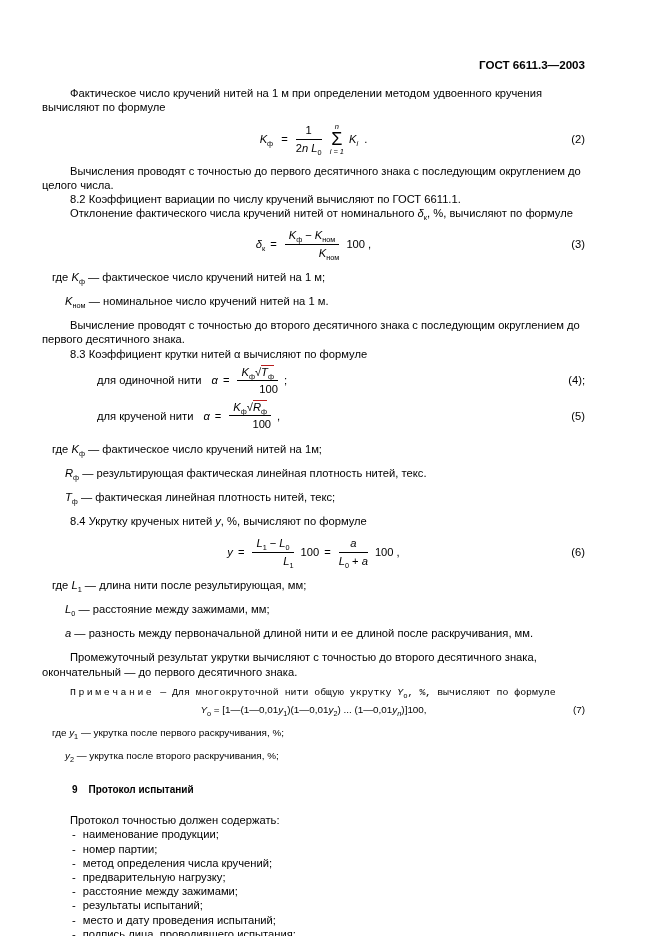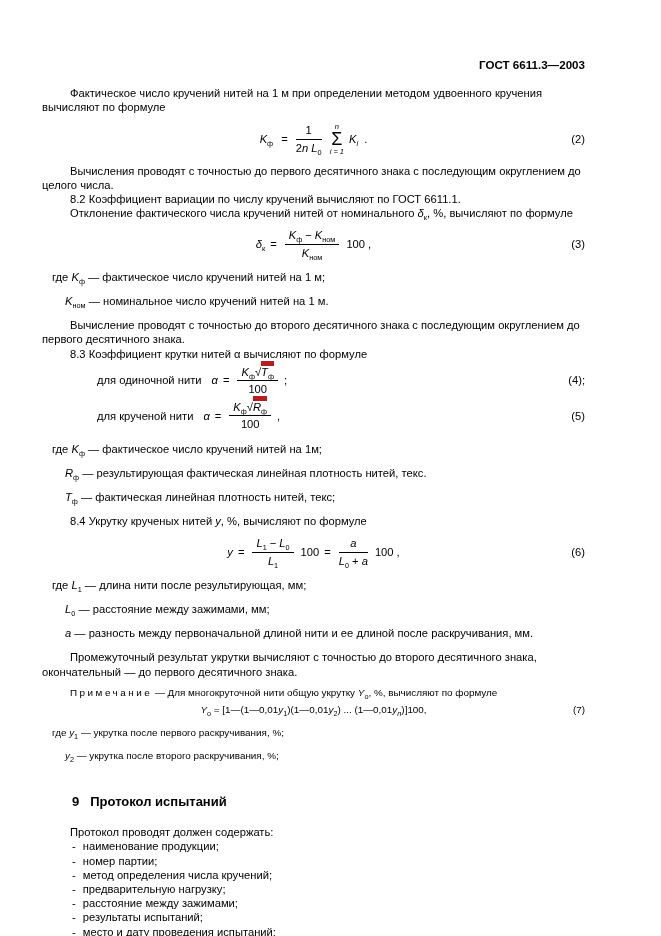--- a/index.html
+++ b/index.html
@@ -27,36 +27,36 @@
   .formula .eqnum { position:absolute; right:0; font-style:normal; }
   .f-left { justify-content:flex-start; padding-left:55px; margin:4px 0; }
   .f-label { margin-right:10px; font-style:normal; }
   .op { margin:0 5px; }
   .opx { margin:0 3px; }
   .mfac { margin-left:4px; }
   .tail { margin-left:3px; }
 
   .frac { display:inline-block; vertical-align:middle; text-align:center; margin:0 3px; }
   .frac .top { display:block; border-bottom:1px solid #000; padding:0 4px 1px 4px; }
-  .frac .bot { display:block; padding-top:1px; }
+  .frac .bot { display:block; padding-top:1px;text-align:right; }
 
   .sum { display:inline-flex; flex-direction:column; align-items:center; vertical-align:middle; margin:0 5px; line-height:1; }
   .sum .lim { font-size:7.5px; font-style:italic; line-height:8px; }
   .sum .sigma { font-size:18px; line-height:17px; font-style:normal; }
 
   .sqrt-grp { white-space:nowrap; }
   .radical { font-style:normal; }
-  .rad-bar { border-top:5px solid #b91c1c; }
+  .rad-bar { border-top:1px solid #b91c1c; }
 
   .small { font-size:9.9px; line-height:12.6px; }
-  .note-para { margin:8px 0 0 0; text-indent:28px; }
+  .note-para { margin:8px 0 0 0; text-indent:28px;font-family:Liberation Mono, monospace; }
   .note-label { letter-spacing:2.5px; }
   .formula.small { margin:5px 0 4px 0; }
 
-  .sec-heading { font-size:13px; line-height:16px; font-weight:bold; margin:32px 0 15px 0; padding-left:30px; }
+  .sec-heading { font-size:10px; line-height:16px; font-weight:bold; margin:20px 0 15px 0; padding-left:30px; }
   .sec-heading .h-num { margin-right:11px; }
 
   .bullet { padding-left:30px; margin:0; }
   .bullet .b-dash { margin-right:7px; }
 
   .page-number { text-align:right; margin-top:17px; font-size:11.6px; padding-right:4px; }
 </style>
 </head>
 <body>
 
@@ -164,21 +164,21 @@
   <div class="formula small">
     <span><span class="var">Y</span><sub>о</sub><span> = [1—(1—0,01</span><span class="var">y</span><sub>1</sub><span>)(1—0,01</span><span class="var">y</span><sub>2</sub><span>) ... (1—0,01</span><span class="var">y</span><sub class="ital">n</sub><span>)]100,</span></span>
     <span class="eqnum">(7)</span>
   </div>
 
   <div class="where-item first small"><span>где </span><span class="var">y</span><sub>1</sub><span> — укрутка после первого раскручивания, %;</span></div>
   <div class="where-item small"><span></span><span class="var">y</span><sub>2</sub><span> — укрутка после второго раскручивания, %;</span></div>
 
   <h2 class="sec-heading"><span class="h-num">9</span><span>Протокол испытаний</span></h2>
 
-  <p class="tight body" style="text-indent:28px;">Протокол проводят должен содержать:</p>
+  <p class="tight body" style="text-indent:28px;">Протокол точностью должен содержать:</p>
 
   <div class="bullet"><span class="b-dash">-</span><span>наименование продукции;</span></div>
   <div class="bullet"><span class="b-dash">-</span><span>номер партии;</span></div>
   <div class="bullet"><span class="b-dash">-</span><span>метод определения числа кручений;</span></div>
   <div class="bullet"><span class="b-dash">-</span><span>предварительную нагрузку;</span></div>
   <div class="bullet"><span class="b-dash">-</span><span>расстояние между зажимами;</span></div>
   <div class="bullet"><span class="b-dash">-</span><span>результаты испытаний;</span></div>
   <div class="bullet"><span class="b-dash">-</span><span>место и дату проведения испытаний;</span></div>
   <div class="bullet"><span class="b-dash">-</span><span>подпись лица, проводившего испытания;</span></div>
   <div class="bullet"><span class="b-dash">-</span><span>обозначение настоящего стандарта.</span></div>

